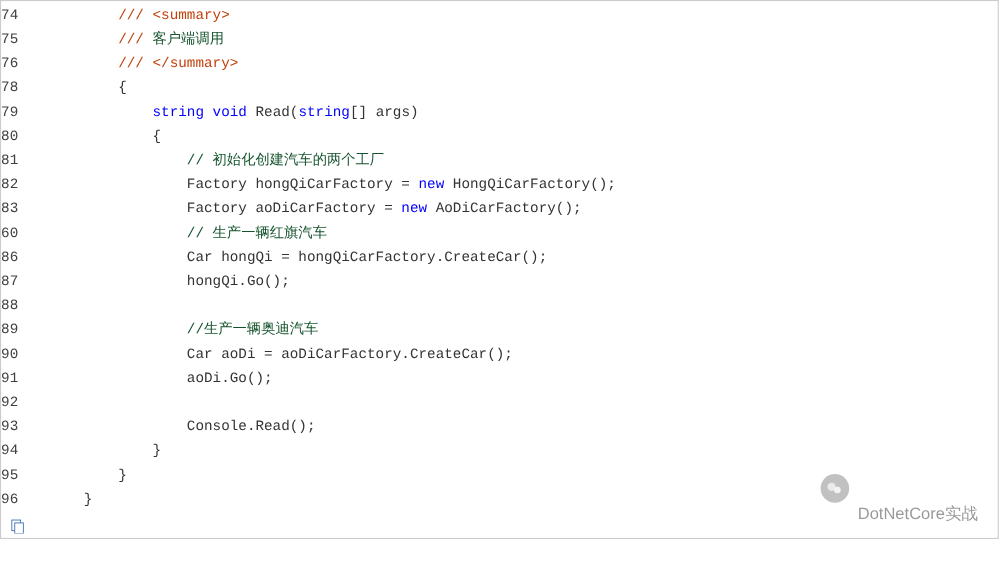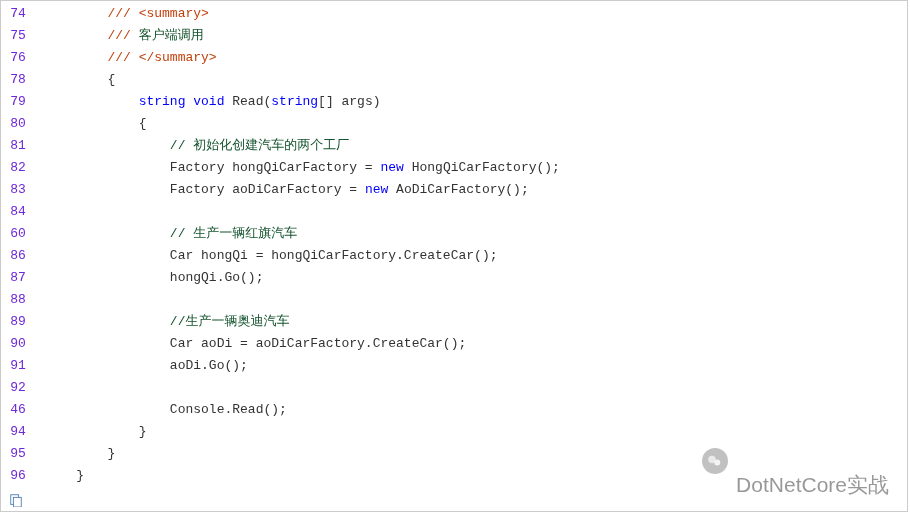--- a/index.html
+++ b/index.html
@@ -18,22 +18,22 @@
   .code-lines {
     padding: 2px 0;
   }
   .line {
     display: flex;
     line-height: 22px;
     white-space: pre;
   }
   .line-number {
     width: 34px;
-    text-align: center;
-    color: #6d28d9;
+    text-align: left;
+    color: #404040;
     padding-right: 10px;
     flex-shrink: 0;
     user-select: none;
   }
   .code {
     flex: 1;
     color: #333;
   }
   .comment-gray { color: #c2410c; }
   .comment-green { color: #14532d; }
@@ -62,49 +62,48 @@
     height: 26px;
     background: #999;
     border-radius: 50%;
     margin-right: 8px;
     display: flex;
     align-items: center;
     justify-content: center;
   }
   .watermark-text {
     font-family: Arial, sans-serif;
-    font-size: 21px;
+    font-size: 15px;
     color: #555;
     margin-top: 48px;
   }
 </style>
 </head>
 <body>
 
 <div class="code-container">
   <div class="code-lines" id="code-lines">
       <div class="line"><span class="line-number">74</span><span class="code">        <span class="comment-gray">/// &lt;summary&gt;</span></span></div>
       <div class="line"><span class="line-number">75</span><span class="code">        <span class="comment-gray">/// </span><span class="comment-green">客户端调用</span></span></div>
       <div class="line"><span class="line-number">76</span><span class="code">        <span class="comment-gray">/// &lt;/summary&gt;</span></span></div>
       <div class="line"><span class="line-number">78</span><span class="code">        <span>{</span></span></div>
       <div class="line"><span class="line-number">79</span><span class="code">            <span class="keyword">string</span><span> </span><span class="keyword">void</span><span> Read(</span><span class="keyword">string</span><span>[] args)</span></span></div>
       <div class="line"><span class="line-number">80</span><span class="code">            <span>{</span></span></div>
       <div class="line"><span class="line-number">81</span><span class="code">                <span class="comment-green">// 初始化创建汽车的两个工厂</span></span></div>
       <div class="line"><span class="line-number">82</span><span class="code">                <span>Factory hongQiCarFactory = </span><span class="keyword">new</span><span> HongQiCarFactory();</span></span></div>
       <div class="line"><span class="line-number">83</span><span class="code">                <span>Factory aoDiCarFactory = </span><span class="keyword">new</span><span> AoDiCarFactory();</span></span></div>
-      <div class="line"><span class="line-number">84</span><span class="code"></span></div>
       <div class="line"><span class="line-number">60</span><span class="code">                <span class="comment-green">// 生产一辆红旗汽车</span></span></div>
       <div class="line"><span class="line-number">86</span><span class="code">                <span>Car hongQi = hongQiCarFactory.CreateCar();</span></span></div>
       <div class="line"><span class="line-number">87</span><span class="code">                <span>hongQi.Go();</span></span></div>
       <div class="line"><span class="line-number">88</span><span class="code"></span></div>
       <div class="line"><span class="line-number">89</span><span class="code">                <span class="comment-green">//生产一辆奥迪汽车</span></span></div>
       <div class="line"><span class="line-number">90</span><span class="code">                <span>Car aoDi = aoDiCarFactory.CreateCar();</span></span></div>
       <div class="line"><span class="line-number">91</span><span class="code">                <span>aoDi.Go();</span></span></div>
       <div class="line"><span class="line-number">92</span><span class="code"></span></div>
-      <div class="line"><span class="line-number">46</span><span class="code">                <span>Console.Read();</span></span></div>
+      <div class="line"><span class="line-number">93</span><span class="code">                <span>Console.Read();</span></span></div>
       <div class="line"><span class="line-number">94</span><span class="code">            <span>}</span></span></div>
       <div class="line"><span class="line-number">95</span><span class="code">        <span>}</span></span></div>
       <div class="line"><span class="line-number">96</span><span class="code">    <span>}</span></span></div>
     </div>
   <div class="bottom-bar">
     <span class="copy-icon">
       <svg viewBox="0 0 16 16" width="14" height="14">
         <rect x="2" y="2" width="9" height="11" fill="none" stroke="#4a7ab5" stroke-width="1"></rect>
         <rect x="5" y="5" width="9" height="11" fill="#fff" stroke="#4a7ab5" stroke-width="1"></rect>
       </svg>

